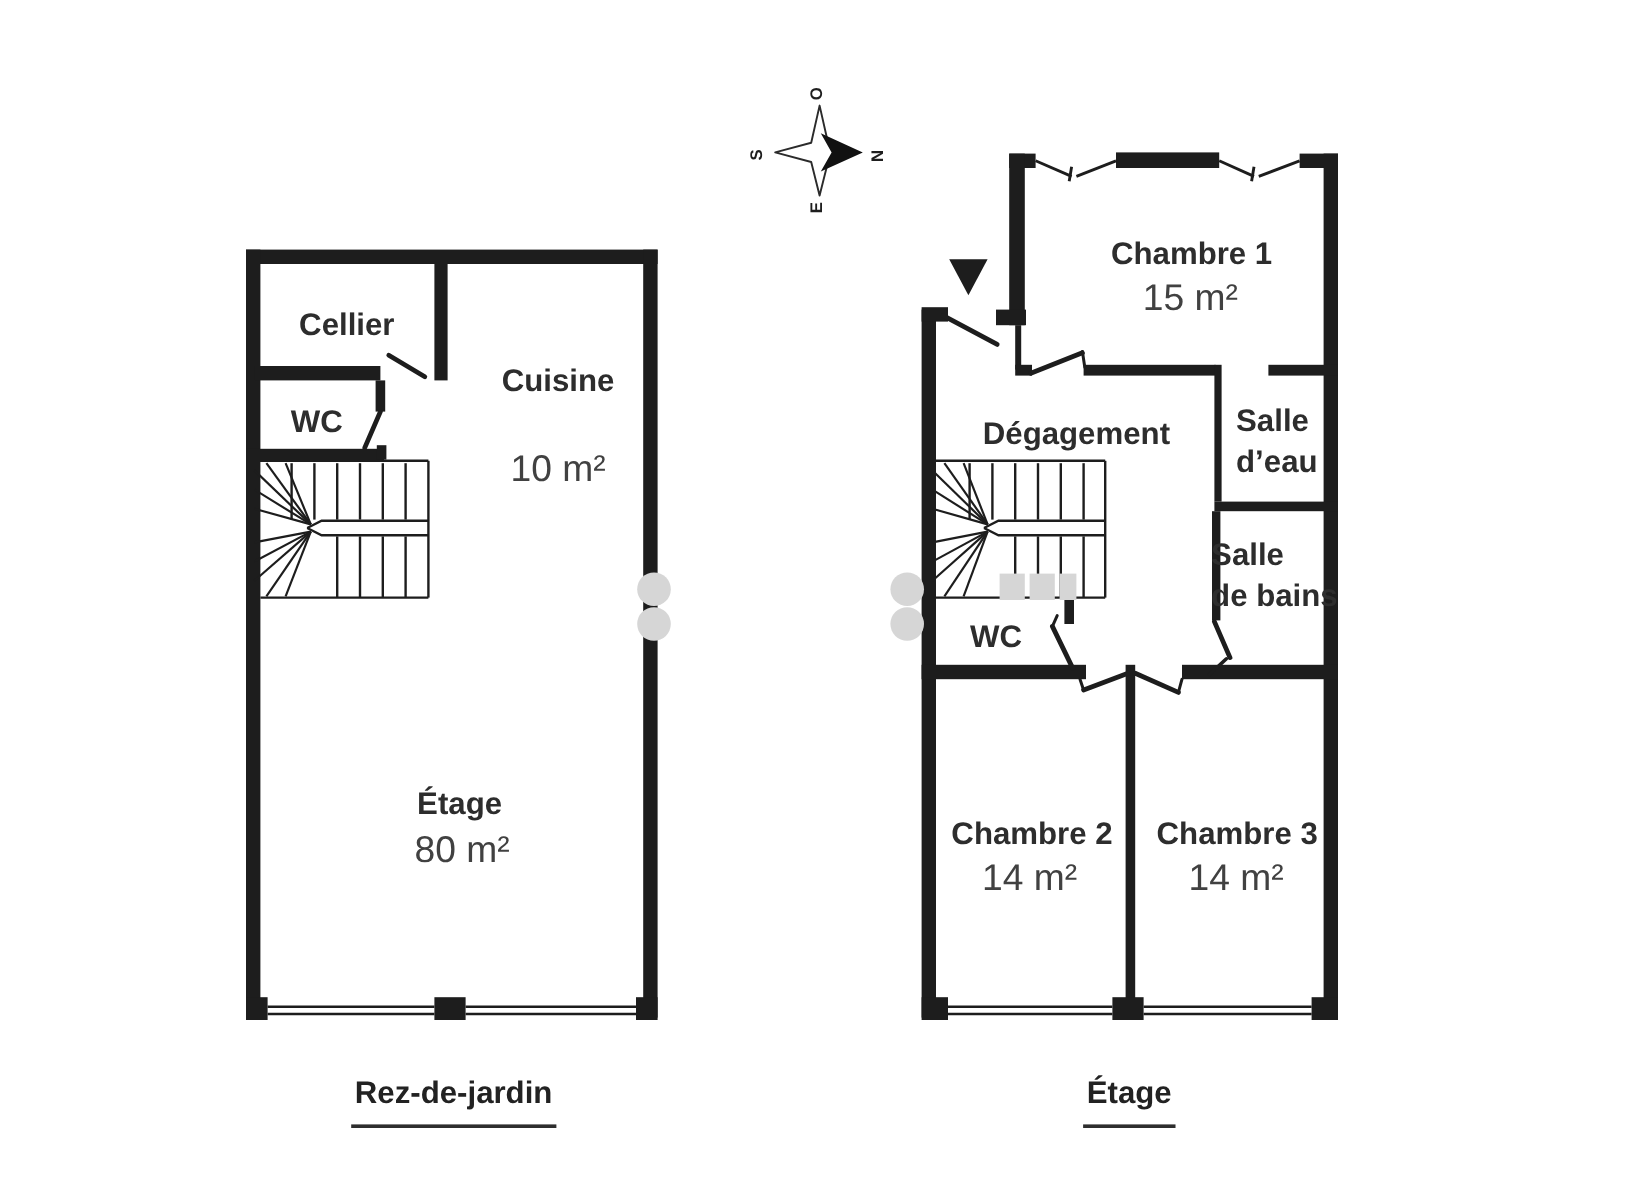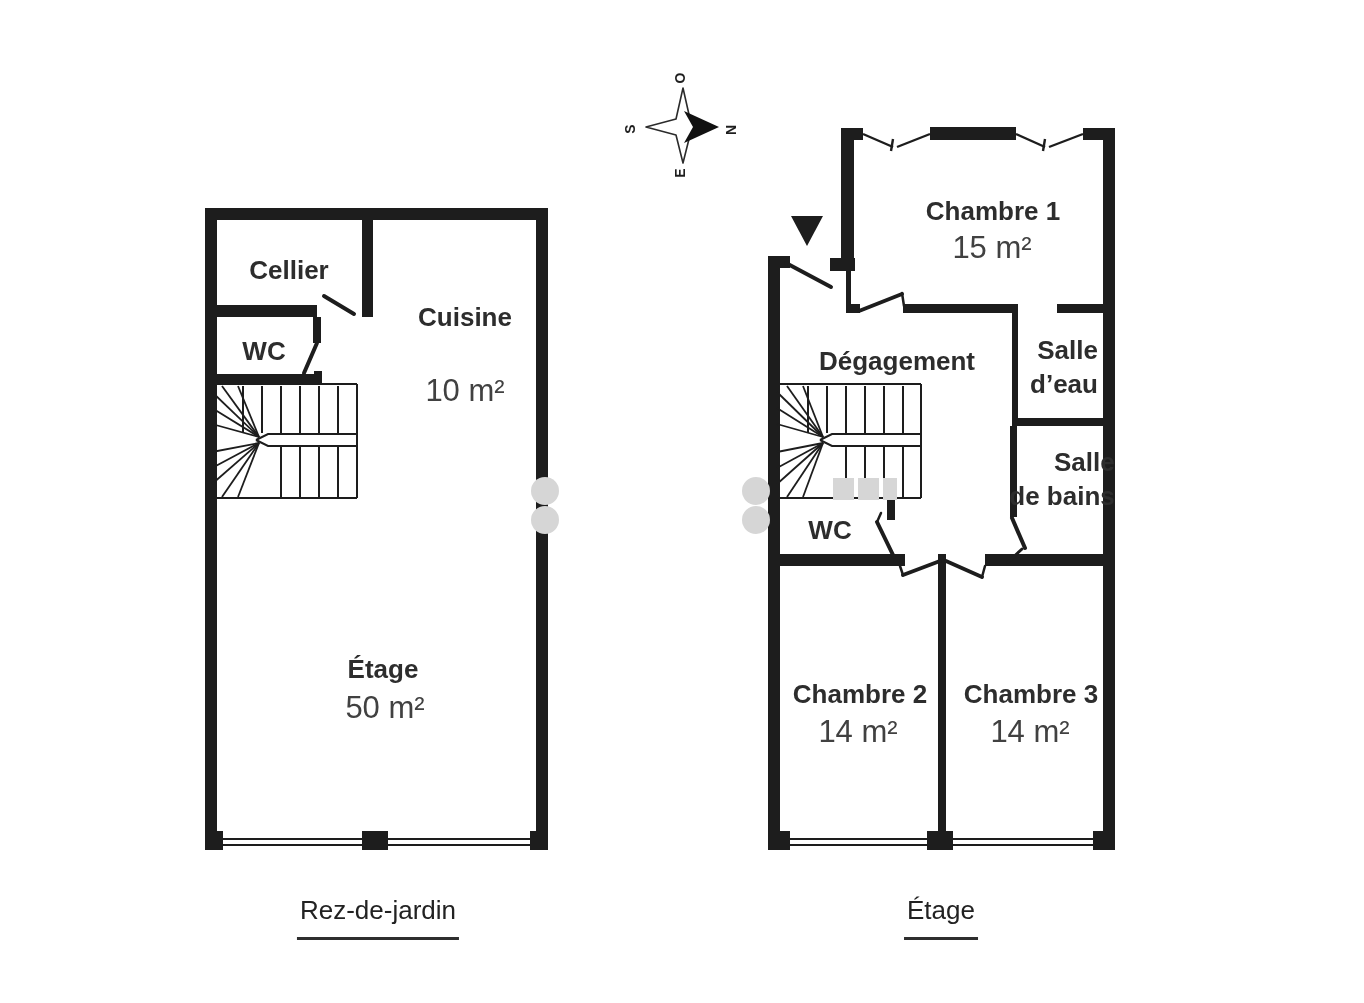--- a/index.html
+++ b/index.html
@@ -2,27 +2,27 @@
 <html><head>
 <meta charset="utf-8">
 <style>
   html,body{margin:0;padding:0;background:#ffffff;}
   .canvas{
     position:relative;width:1364px;height:1003px;background:#ffffff;
     font-family:"Liberation Sans",sans-serif;overflow:hidden;
   }
   .plan-svg{position:absolute;left:0;top:0;}
   .lbl{
-    position:absolute;transform:translateX(-50%);text-align:right;
+    position:absolute;transform:translateX(-50%);text-align:left;
     color:#2d2d2d;white-space:pre-line;line-height:1.32;
   }
   .room-name{font-size:26px;font-weight:700;}
   .room-area{font-size:31px;font-weight:400;color:#414141;}
   .floor-title{
-    font-size:26px;font-weight:400;color:#222;
+    font-size:26px;font-weight:700;color:#222;
     padding:0 3px 10px 3px;border-bottom:3px solid #2e2e2e;
   }
   .compass-letter{
     position:absolute;font-size:14px;font-weight:700;color:#1e1e1e;
     transform:translate(-50%,-50%) rotate(-90deg);
   }
 </style>
 </head>
 <body>
 
@@ -206,21 +206,21 @@
   <div class="compass-letter" style="left:680px;top:78px">O</div>
   <div class="compass-letter" style="left:630px;top:129px">S</div>
   <div class="compass-letter" style="left:680px;top:173px">E</div>
   <div class="compass-letter" style="left:731px;top:130px">N</div>
 
   <div class="lbl room-name" style="left:289px;top:253px">Cellier</div>
   <div class="lbl room-name" style="left:264px;top:334px">WC</div>
   <div class="lbl room-name" style="left:465px;top:300px">Cuisine</div>
   <div class="lbl room-area" style="left:465px;top:371px">10 m²</div>
   <div class="lbl room-name" style="left:383px;top:652px">Étage</div>
-  <div class="lbl room-area" style="left:385px;top:688px">50 m²</div>
+  <div class="lbl room-area" style="left:385px;top:688px">80 m²</div>
 
   <div class="lbl room-name" style="left:993px;top:194px">Chambre 1</div>
   <div class="lbl room-area" style="left:992px;top:228px">15 m²</div>
   <div class="lbl room-name" style="left:897px;top:344px">Dégagement</div>
   <div class="lbl room-name" style="left:1064px;top:333px">Salle
 d’eau</div>
   <div class="lbl room-name" style="left:1062px;top:445px">Salle
 de bains</div>
   <div class="lbl room-name" style="left:830px;top:513px">WC</div>
   <div class="lbl room-name" style="left:860px;top:677px">Chambre 2</div>

